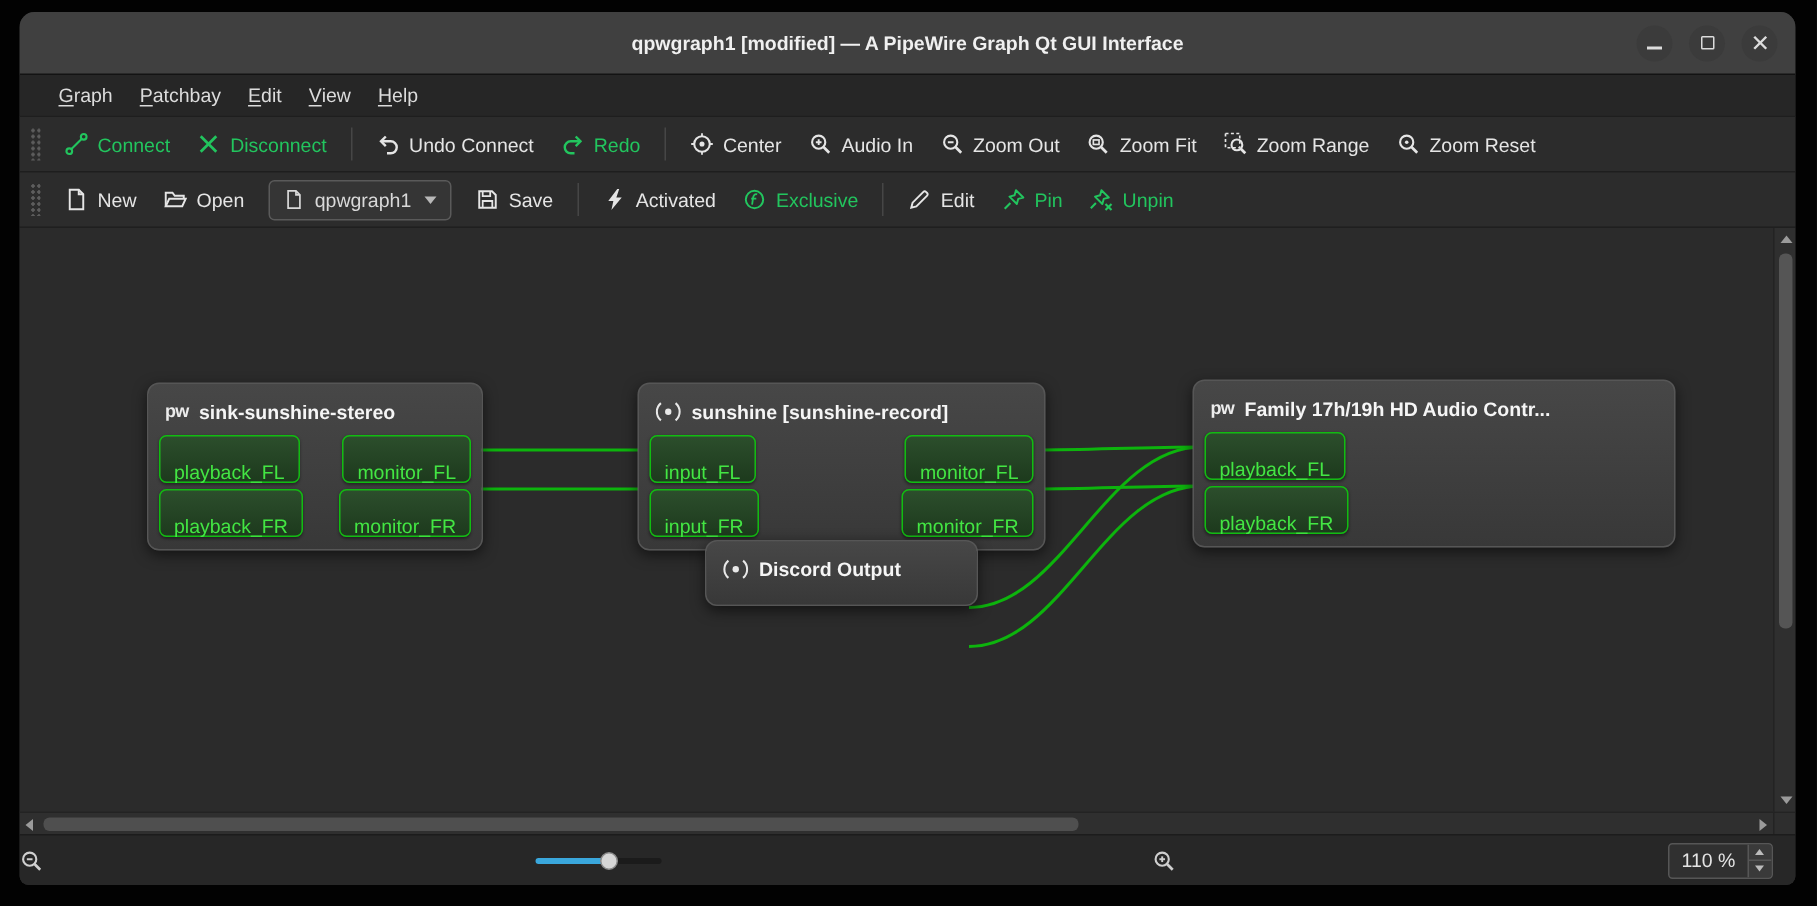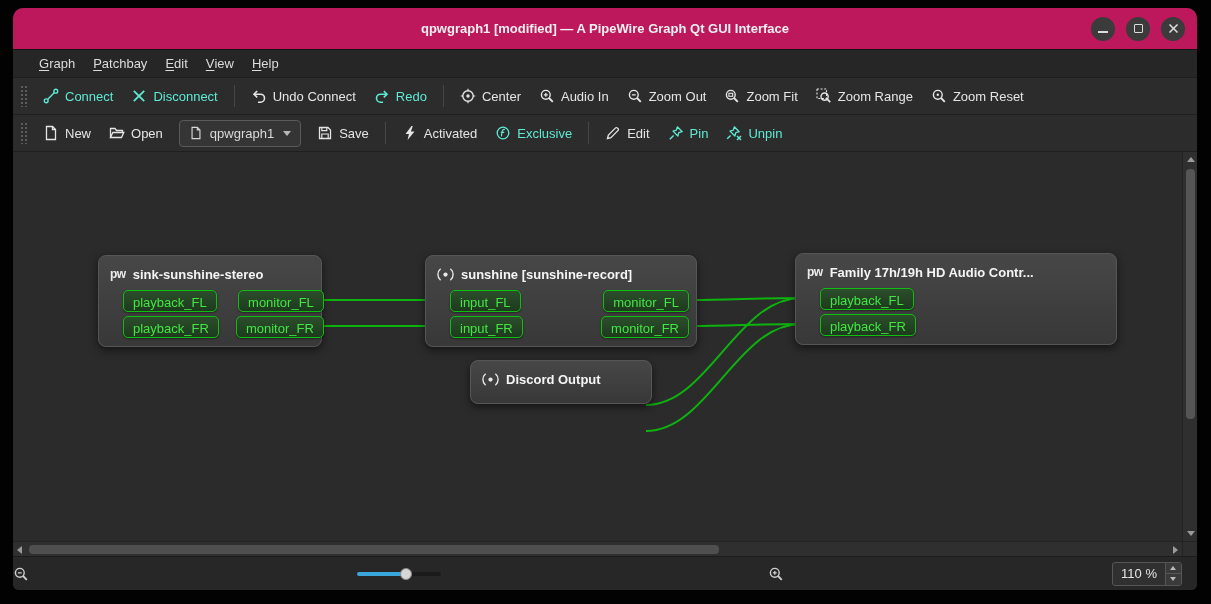--- a/index.html
+++ b/index.html
@@ -2,64 +2,64 @@
 <html><head>
 <meta charset="utf-8">
 <style>
   * { margin:0; padding:0; box-sizing:border-box; }
   html,body { width:1211px; height:604px; background:#000; font-family:"Liberation Sans","DejaVu Sans",sans-serif; font-size:13px; }
   .screen { position:relative; width:1211px; height:604px; background:#020202; overflow:hidden; }
   .window { position:absolute; left:13px; top:8px; width:1184px; height:582px; background:#2a2a2a;
             border-radius:10px 10px 6px 6px; overflow:hidden; display:flex; flex-direction:column; }
 
   
-  .titlebar { height:42px; flex:none; background:#be185d; border-bottom:1px solid #131313;
+  .titlebar { height:42px; flex:none; background:#404040; border-bottom:1px solid #131313;
               position:relative; display:flex; align-items:center; justify-content:center; }
   .title { color:#f0f0f0; font-weight:bold; }
   .winbtns { position:absolute; right:12px; top:0; height:100%; display:flex; align-items:center; gap:11px; }
   .winbtn { width:24px; height:24px; border-radius:50%; background:#3b3b3b; color:#dcdcdc;
             display:flex; align-items:center; justify-content:center; }
   .glyph-min { width:10px; height:2px; background:#dcdcdc; margin-top:7px; }
   .glyph-max { width:9px; height:9px; border:1.5px solid #dcdcdc; border-radius:1px; }
 
   
   .menubar { height:27px; flex:none; background:#262626; display:flex; align-items:stretch; padding-left:17px; }
   .menu-item { display:flex; align-items:center; padding:0 9px; color:#dcdcdc; }
   .menu-item .accel { text-decoration:underline; text-underline-offset:2px; }
 
   
   .toolbar { height:37px; flex:none; background:#2c2c2c; border-top:1px solid #1e1e1e;
              display:flex; align-items:center; padding:0 4px; }
   .handle { width:7px; height:22px; margin:0 7px 0 3px;
             background-image:radial-gradient(circle,#5d5d5d 1px,transparent 1.3px); background-size:4px 4px; }
   .tbtn { display:flex; align-items:center; gap:6px; padding:0 9px; height:30px; color:#e5e5e5;
           background:none; border:none; font:inherit; border-radius:4px; }
-  .tbtn.disabled { color:#5eead4;align-items:center; }
+  .tbtn.disabled { color:#22c55e;align-items:center; }
   .tbtn svg { flex:none; }
   .sep { width:1px; height:22px; background:#464646; margin:0 7px; flex:none; }
   .combo { display:flex; align-items:center; gap:7px; height:27px; border:1px solid #5a5a5a; background:#353535;
            border-radius:4px; padding:0 9px; color:#d9d9d9; margin:0 7px; }
   .caret { width:0; height:0; border-left:4px solid transparent; border-right:4px solid transparent;
            border-top:5px solid #b8b8b8; margin-left:2px; }
 
   
   .main { flex:1; display:flex; min-height:0; border-top:1px solid #1f1f1f; }
   .canvas { position:relative; flex:1; background:#2b2b2b; overflow:hidden; }
   .links { position:absolute; left:0; top:0; pointer-events:none; }
   .node { position:absolute; background:linear-gradient(#474747,#383838); border:1px solid #565656;
           border-radius:8px; box-shadow:0 3px 9px rgba(0,0,0,.55); padding:6px 6px 8px; }
   .node-header { height:24px; display:flex; align-items:center; gap:7px; padding:0 5px; margin-bottom:4px;
                  color:#f5f5f5; font-weight:bold; white-space:nowrap; overflow:hidden; }
   .pw { font-weight:bold; font-size:12px; letter-spacing:-0.5px; color:#ececec; }
   .ports { display:flex; justify-content:space-between; padding:0 1px; }
   .pcol { display:flex; flex-direction:column; gap:4px; align-items:flex-start; }
   .pcol.out { align-items:flex-end; margin-left:auto;text-align:center; }
-  .port { height:22px; line-height:18px; padding:3px 9px; border:1.5px solid #10bd10; border-radius:5px;
+  .port { height:22px; line-height:18px; padding:15px 9px; border:1.5px solid #10bd10; border-radius:5px;
           color:#43e643; background:linear-gradient(#2c4e2c,#1d3a1d); white-space:nowrap;
-          box-shadow:0 1px 2px rgba(0,0,0,.4);margin-left:17px; }
+          box-shadow:0 1px 2px rgba(0,0,0,.4); }
 
   
   .vscroll { width:15px; flex:none; background:#2f2f2f; border-left:1px solid #232323; position:relative; }
   .vthumb { position:absolute; left:3px; top:17px; width:9px; height:250px; background:#555; border-radius:4px; }
   .arrow-up, .arrow-down, .arrow-left, .arrow-right { position:absolute; width:0; height:0; }
   .arrow-up   { left:4px; top:5px;    border-left:4px solid transparent; border-right:4px solid transparent; border-bottom:5px solid #9b9b9b; }
   .arrow-down { left:4px; bottom:5px; border-left:4px solid transparent; border-right:4px solid transparent; border-top:5px solid #9b9b9b; }
   .hscroll-row { height:15px; flex:none; display:flex; }
   .hscroll { flex:1; background:#2f2f2f; border-top:1px solid #232323; position:relative; }
   .hthumb { position:absolute; top:3px; left:16px; height:9px; width:690px; background:#4f4f4f; border-radius:4px; }

